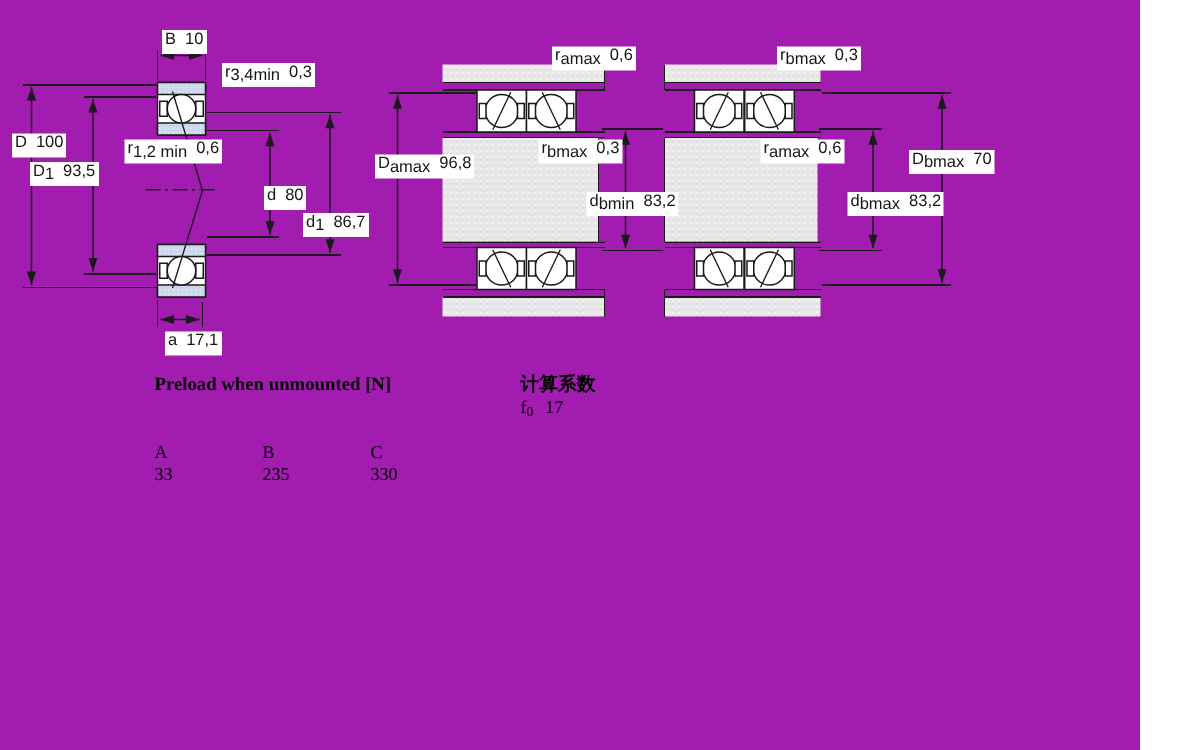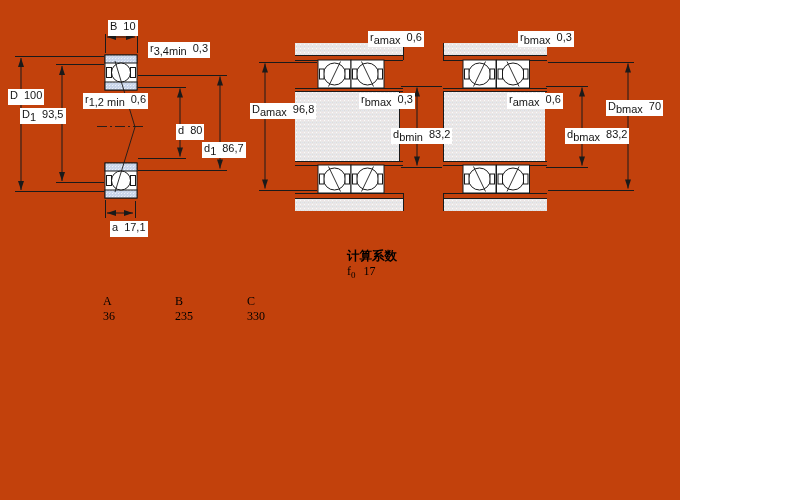--- a/index.html
+++ b/index.html
@@ -1,16 +1,16 @@
 <!DOCTYPE html>
 <html><head>
 <meta charset="utf-8">
 <style>
   html,body{margin:0;padding:0;background:#fff}
-  #screen{position:relative;width:680px;height:500px;background:#c2410c;overflow:hidden;
+  #screen{position:relative;width:760px;height:500px;background:#a21caf;overflow:hidden;
           font-family:"Liberation Sans","DejaVu Sans",sans-serif}
   #drawing-svg{position:absolute;left:0;top:0}
   .dim{position:absolute;font-size:11px;line-height:13px;color:#151515;background:#fff;
        padding:0 2px;white-space:nowrap}
   .dim .sub{font-size:11px;vertical-align:-2.5px}
   .dim .val{margin-left:6px}
   .txt{position:absolute;font-family:"Liberation Serif","DejaVu Serif",serif;font-size:12px;
        color:#000;white-space:nowrap}
   .txt.bold{font-weight:bold;font-size:12.5px}
   .f-sub{font-size:9px;vertical-align:-2.5px}
@@ -144,24 +144,25 @@
   <div class="dim" style="left:368px;top:31px"><span class="sym">r</span><span class="sub">amax</span><span class="val">0,6</span></div>
   <div class="dim" style="left:250px;top:103px"><span class="sym">D</span><span class="sub">amax</span><span class="val">96,8</span></div>
   <div class="dim" style="left:359px;top:93px"><span class="sym">r</span><span class="sub">bmax</span><span class="val">0,3</span></div>
   <div class="dim" style="left:391px;top:128px"><span class="sym">d</span><span class="sub">bmin</span><span class="val">83,2</span></div>
 
   <div class="dim" style="left:518px;top:31px"><span class="sym">r</span><span class="sub">bmax</span><span class="val">0,3</span></div>
   <div class="dim" style="left:507px;top:93px"><span class="sym">r</span><span class="sub">amax</span><span class="val">0,6</span></div>
   <div class="dim" style="left:606px;top:100px"><span class="sym">D</span><span class="sub">bmax</span><span class="val">70</span></div>
   <div class="dim" style="left:565px;top:128px"><span class="sym">d</span><span class="sub">bmax</span><span class="val">83,2</span></div>
 
+  <div class="txt bold" style="left:103px;top:249px">Preload when unmounted [N]</div>
 
   <div class="txt bold" style="left:347px;top:248px">计算系数</div>
   <div class="txt" style="left:347px;top:264px"><span>f</span><span class="f-sub">0</span><span class="f-val">17</span></div>
 
   <div class="txt" style="left:103px;top:294px">A</div>
   <div class="txt" style="left:175px;top:294px">B</div>
   <div class="txt" style="left:247px;top:294px">C</div>
-  <div class="txt" style="left:103px;top:309px">36</div>
+  <div class="txt" style="left:103px;top:309px">33</div>
   <div class="txt" style="left:175px;top:309px">235</div>
   <div class="txt" style="left:247px;top:309px">330</div>
 
 </div>
 
 </body></html>

